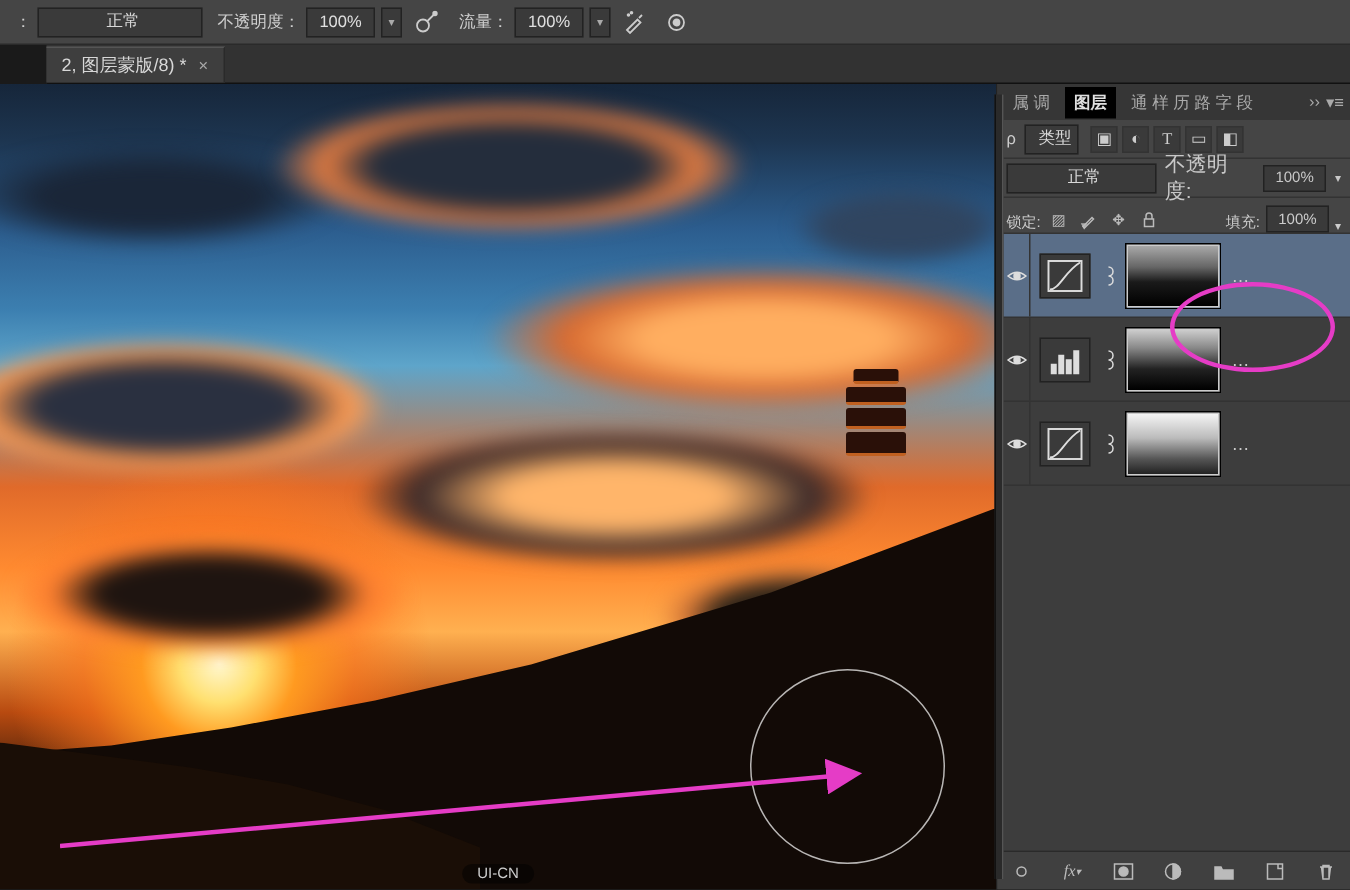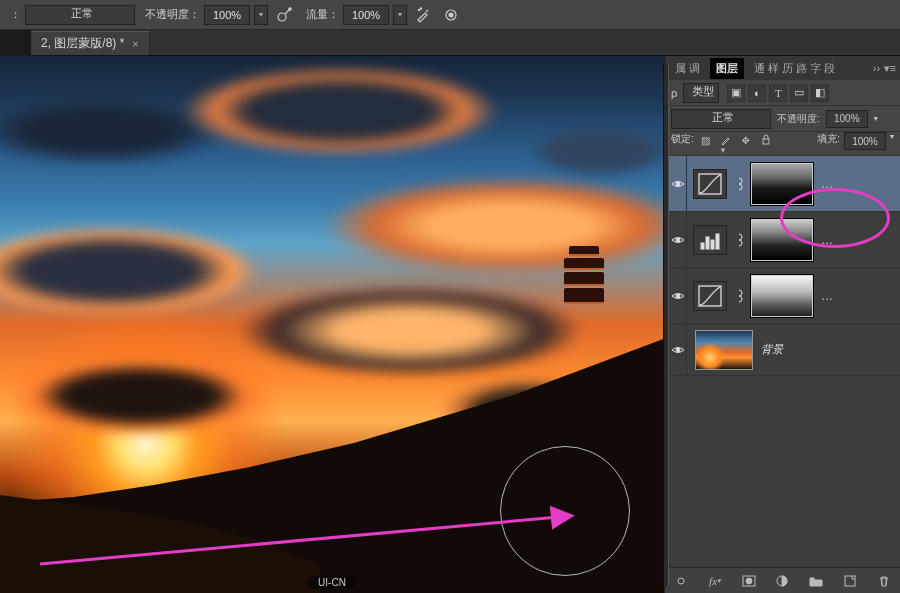--- a/index.html
+++ b/index.html
@@ -286,21 +286,21 @@
     width: 42px;
     display: flex;
     align-items: center;
     justify-content: center;
     font-size: 10px;
   }
 
   .lock-row {
     height: 24px;
     display: flex;
-    align-items: flex-start;
+    align-items: flex-end;
     padding: 0 6px;
     gap: 4px;
     border-bottom: 1px solid #333;
     font-size: 10px;
     color: #ccc;
   }
   .lock-row .smicon {
     width: 16px; height: 16px;
     display: flex;
     align-items: center;
@@ -532,21 +532,21 @@
         <span>▭</span>
         <span>◧</span>
       </div>
     </div>
 
     <div class="blend-row">
       <div class="dropdown">
         <span>正常</span>
         <span class="chev">▾</span>
       </div>
-      <span style="font-size:10px;">不透明度:</span>
+      <span style="font-size:14px;">不透明度:</span>
       <div class="pct-box">
         <span>100%</span>
       </div>
       <span class="chev" style="font-size:8px;">▾</span>
     </div>
 
     <div class="lock-row">
       <span>锁定:</span>
       <span class="smicon">▨</span>
       <span class="smicon">
@@ -631,30 +631,20 @@
         </div>
         <div class="link-icon">
           <svg width="10" height="14" viewBox="0 0 10 14" stroke="#ddd" fill="none">
               <path d="M5 1 a3 3 0 0 1 0 6 M5 7 a3 3 0 0 1 0 6"></path>
             </svg>
         </div>
         <div class="mask-thumb sky3"></div>
         <span class="more-dots">…</span>
       </div>
 
-      <div class="bg-layer-row">
-        <div class="vis-col" style="height:52px;">
-          <svg width="14" height="14" viewBox="0 0 14 14" stroke="#ddd" fill="none">
-              <path d="M1 7 Q7 2 13 7 Q7 12 1 7 Z"></path>
-              <circle cx="7" cy="7" r="2" fill="#ddd"></circle>
-            </svg>
-        </div>
-        <div class="bg-thumb"></div>
-        <span class="layer-label">背景</span>
-      </div>
 
     </div>
 
     <div class="layers-bottom">
       <div class="bicon">
         <svg viewBox="0 0 14 14" stroke="#bbb" fill="none">
             <path d="M4 7 a3 3 0 0 1 6 0 M4 7 a3 3 0 0 0 6 0"></path>
           </svg>
       </div>
       <div class="bicon" style="font-style:italic;font-family:serif;">fx<span style="font-size:7px;">▾</span></div>

